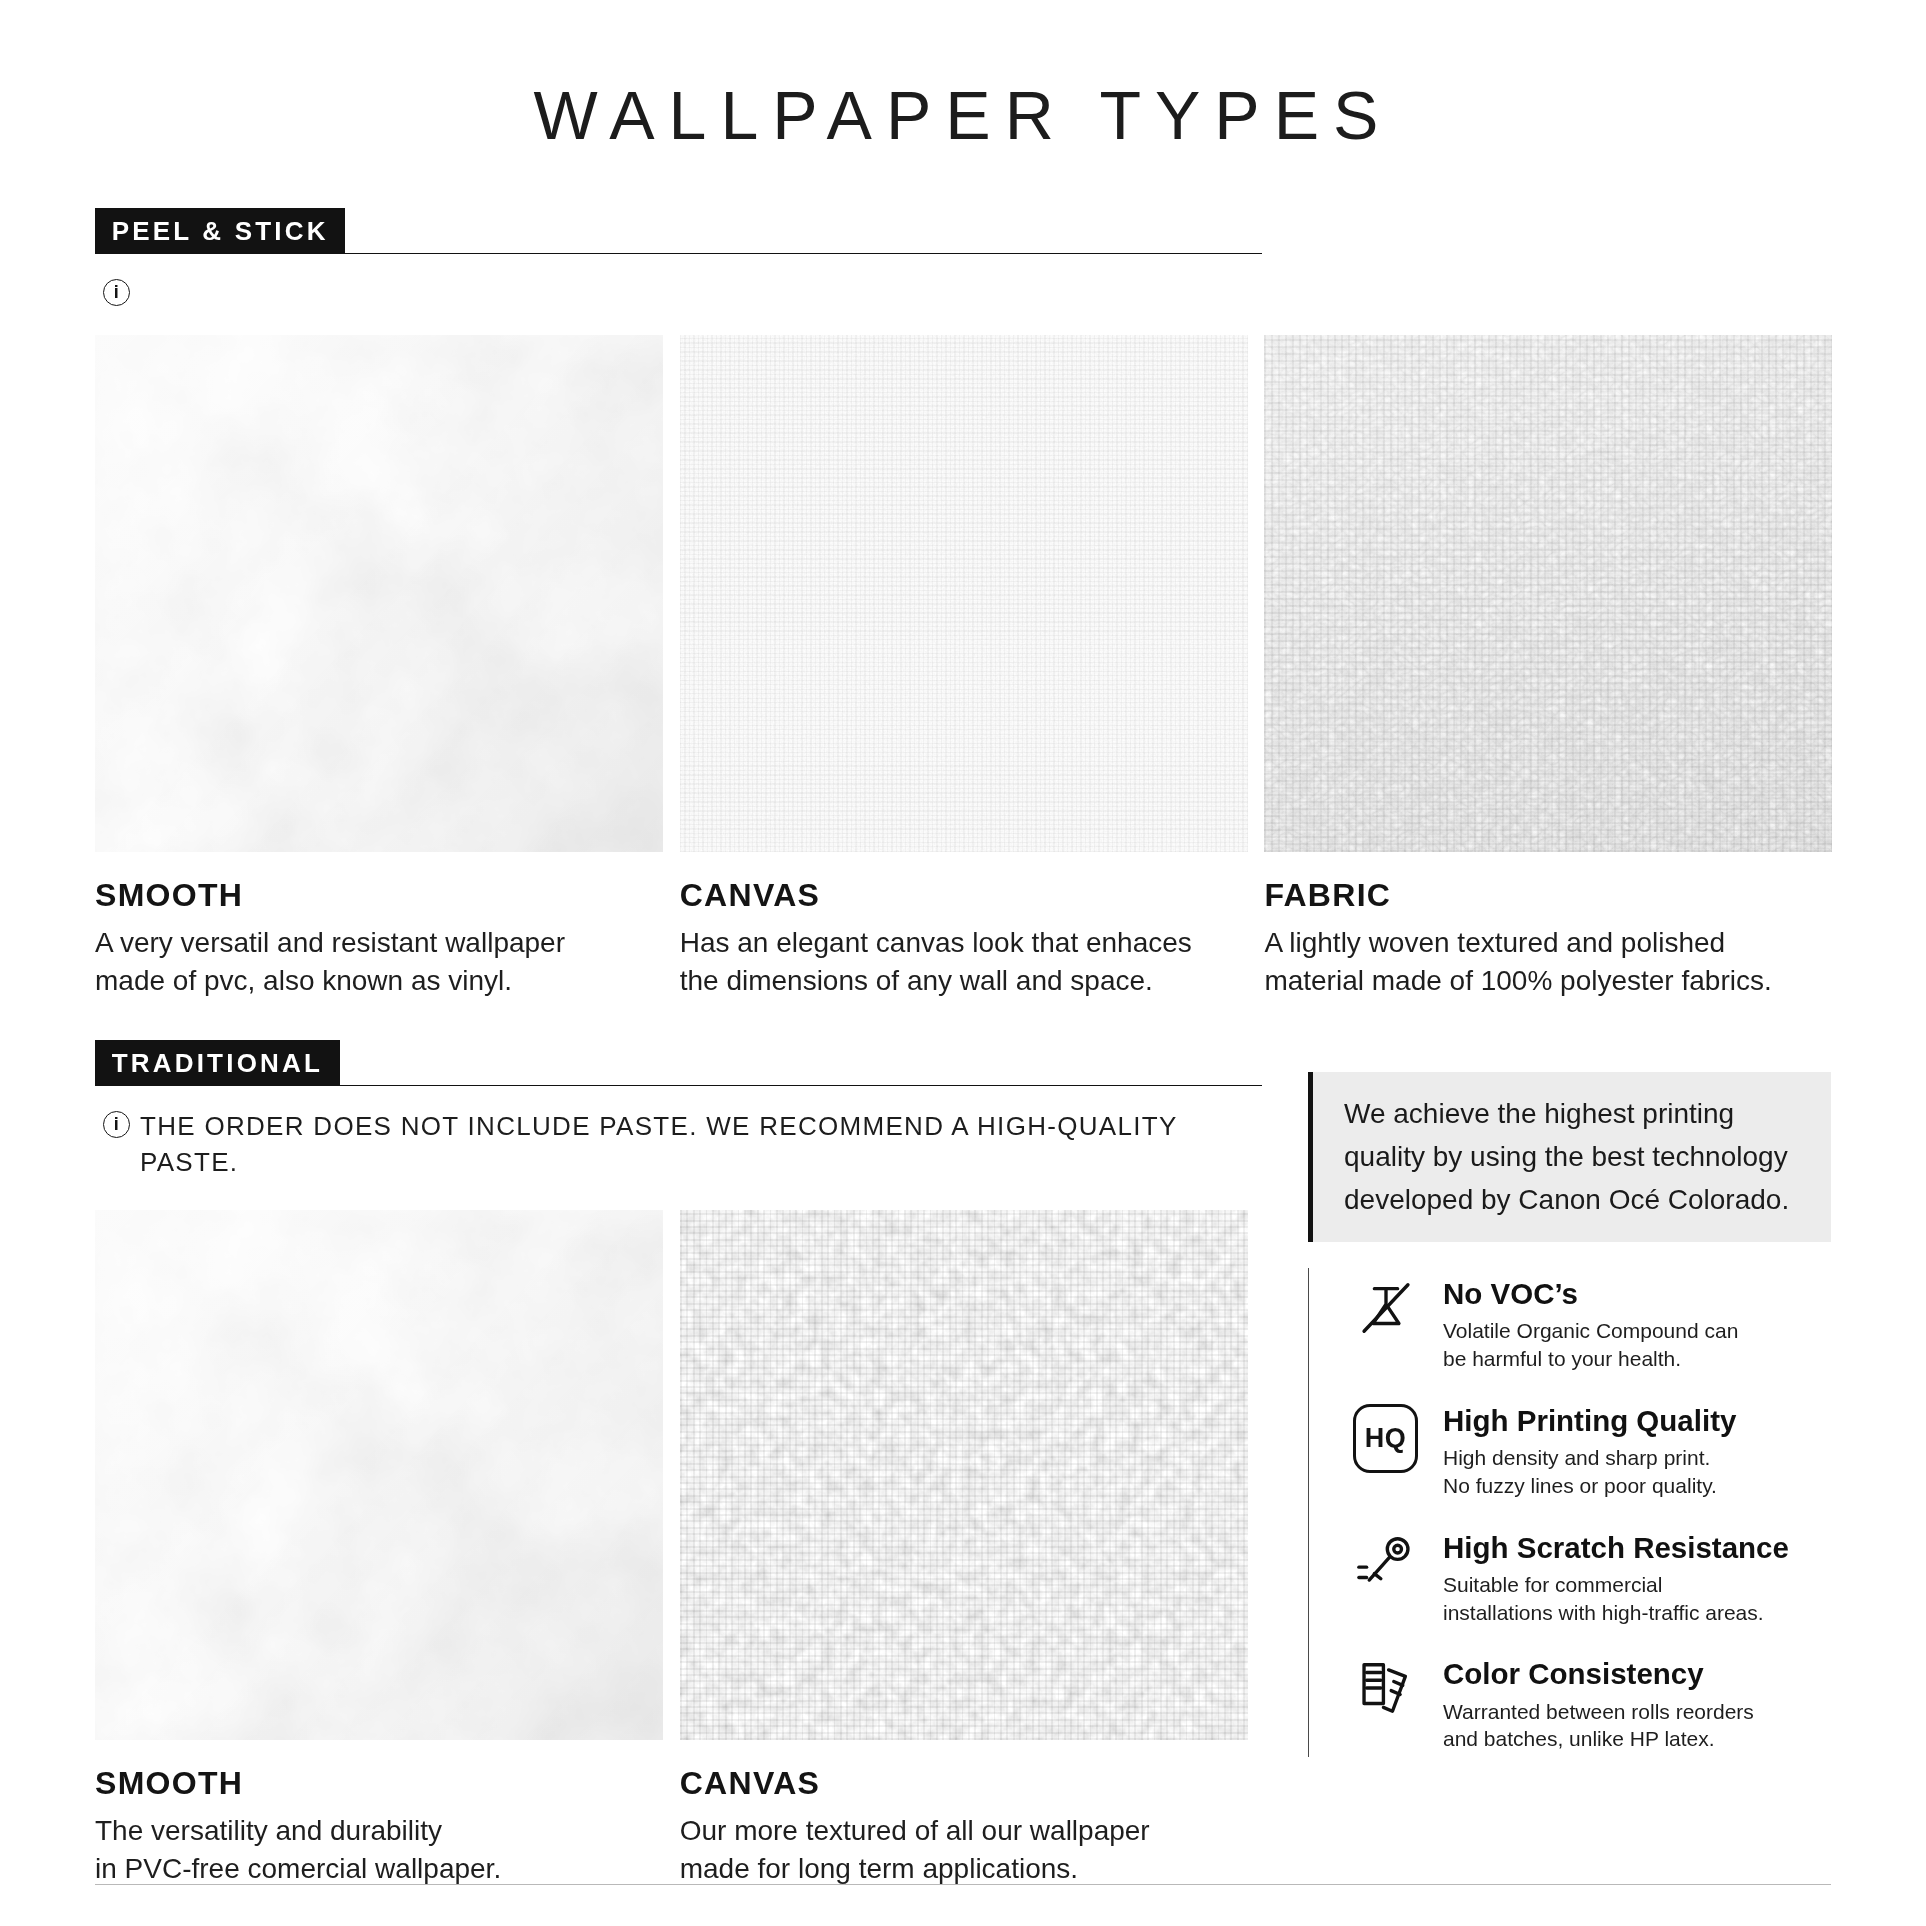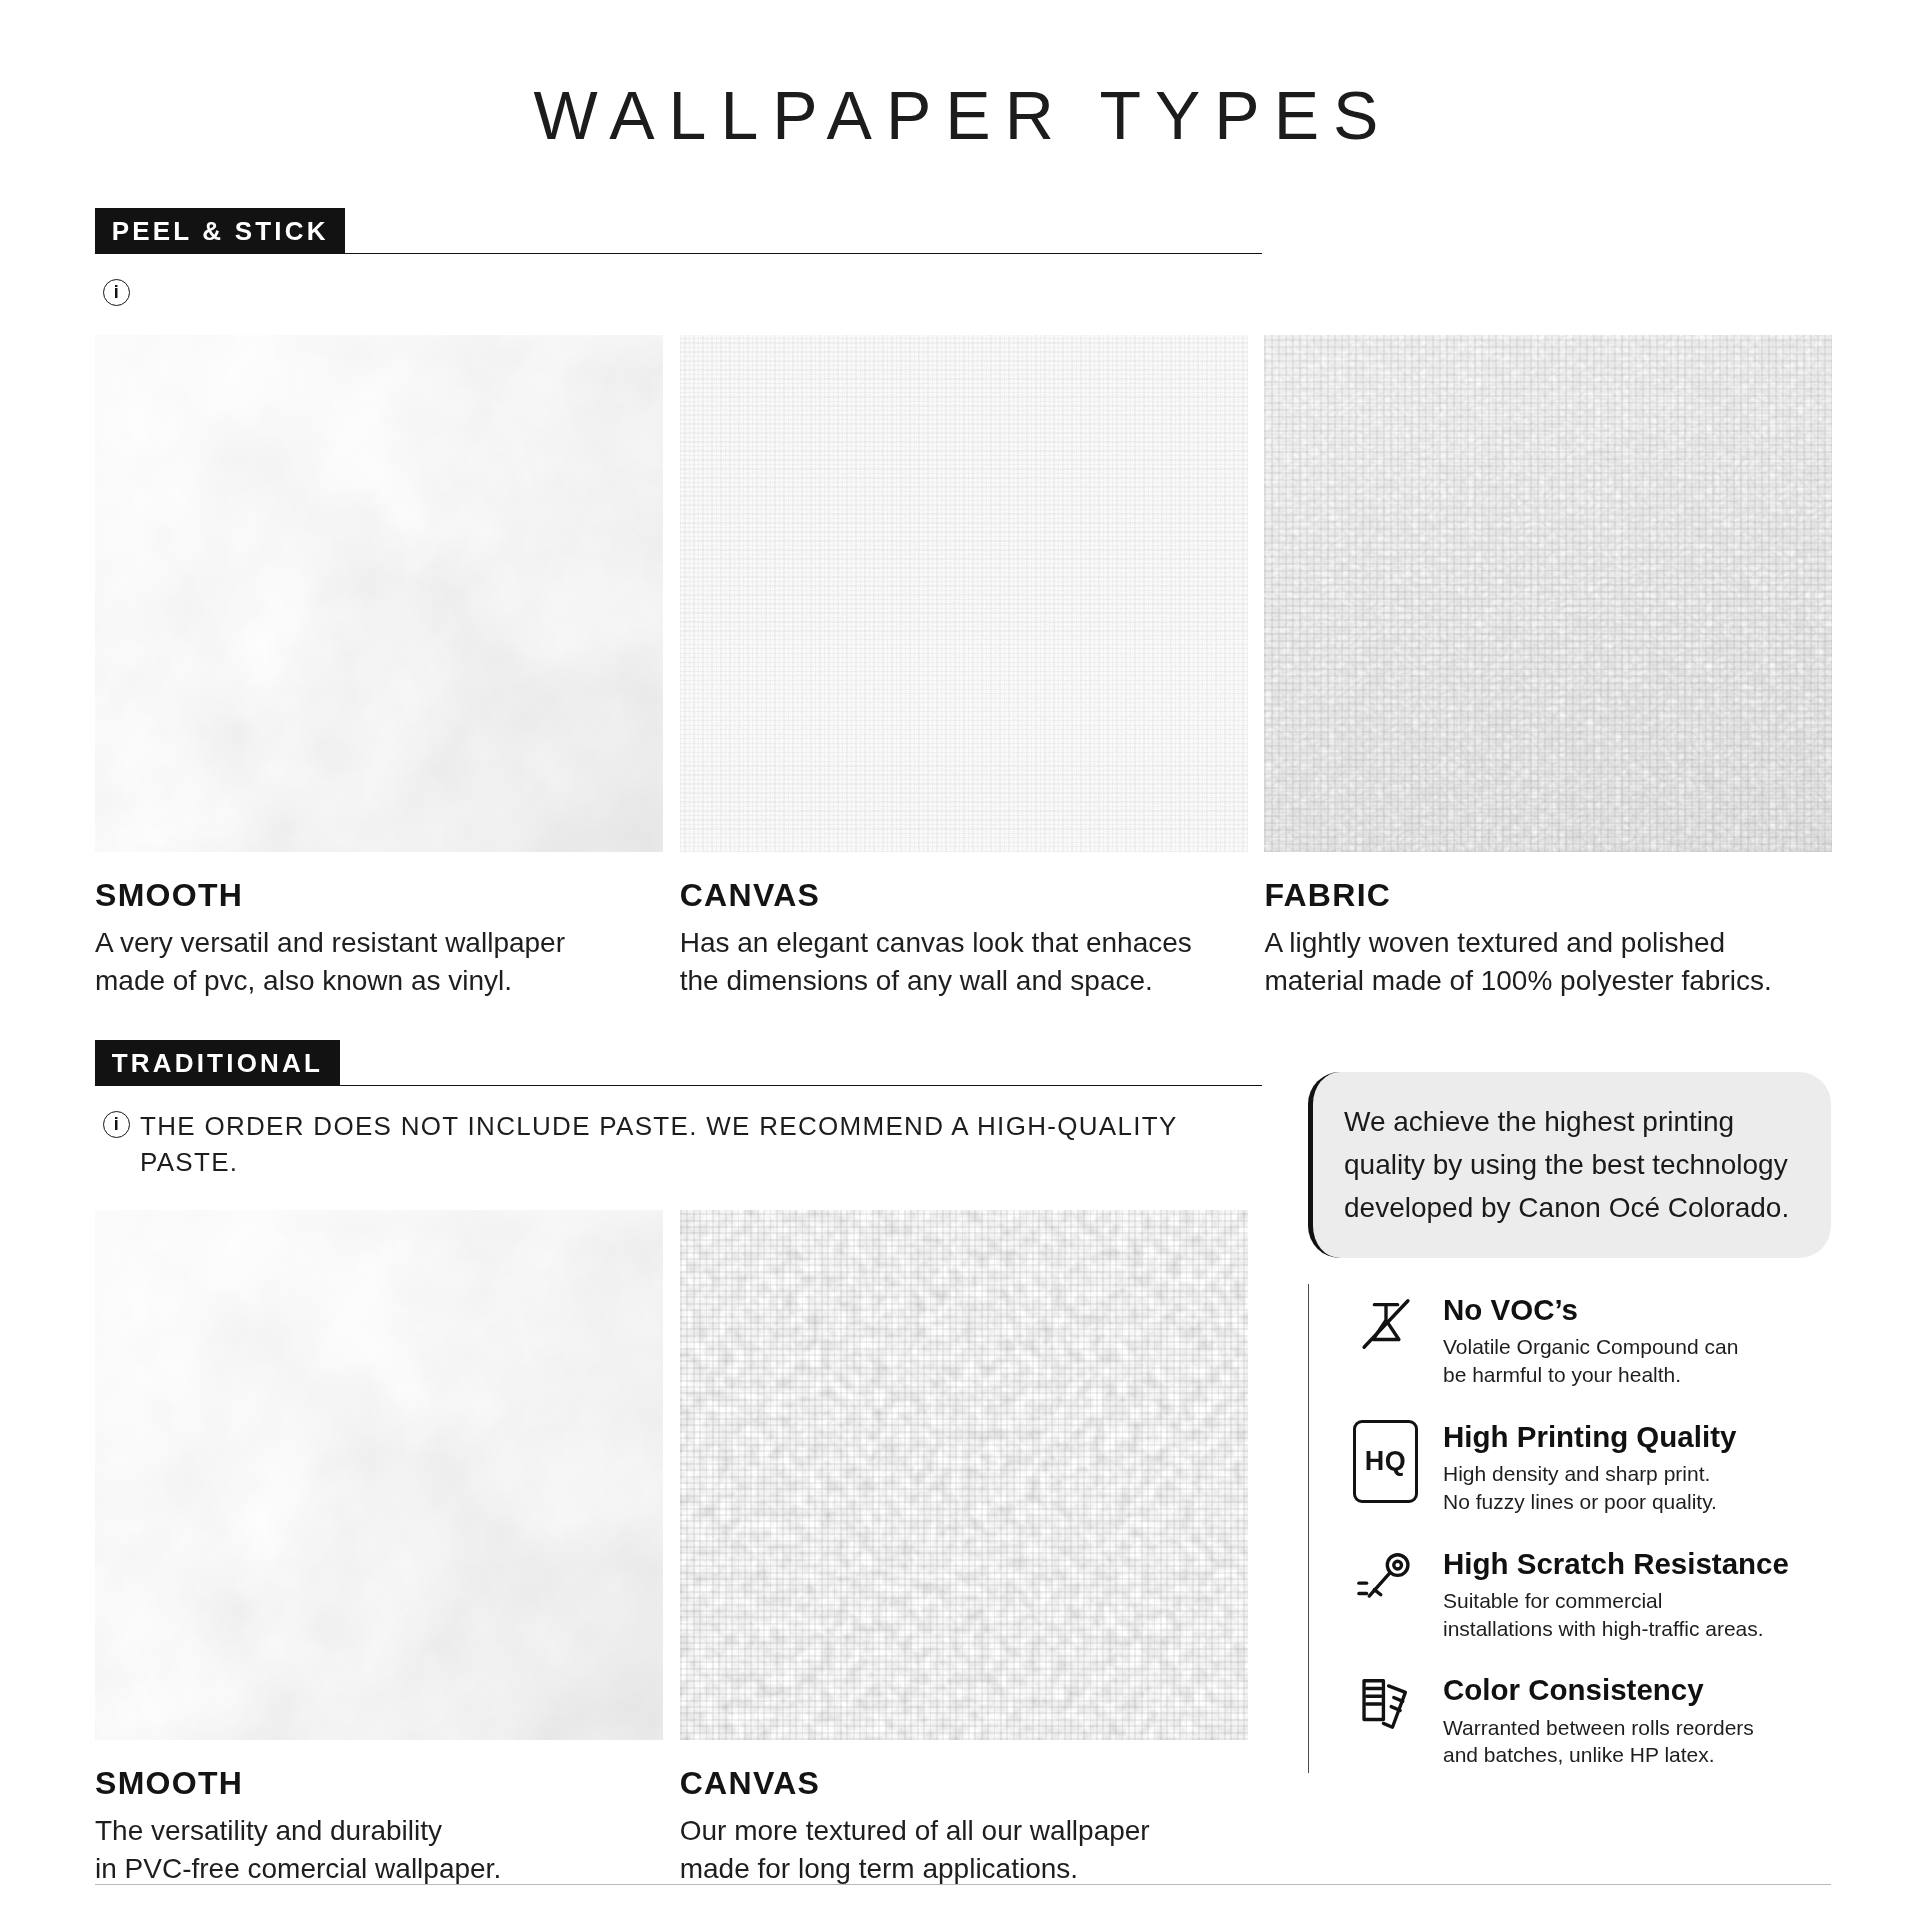--- a/index.html
+++ b/index.html
@@ -91,39 +91,38 @@
   }
 
   
   .bottom { display: flex; margin-top: 40px; align-items: flex-start; }
   .bottom-left { width: 1167px; flex: 0 0 auto; }
   .bottom-right { flex: 1; margin-left: 46px; padding-top: 32px; }
 
   .quality-box {
     background: #ececec;
     border-left: 5.8px solid #121212;
-    padding: 28px 31px;
+    padding: 20px 31px;
     font-size: 28px; line-height: 1.55; white-space: pre-line;
     color: #1a1a1a;
-    border-radius: 32px;
   }
 
   .features {
     margin-top: 26px;
     border-left: 1.3px solid #4a4a4a;
     padding: 9px 0 3.9px 41px;
   }
   .feature { display: flex; gap: 22px; margin-bottom: 31px; }
   .feature:last-child { margin-bottom: 0; }
   .f-icon { flex: 0 0 71px; display: flex; justify-content: center; align-items: flex-start; }
   .f-icon svg { width: 62px; height: 62px; }
   .hq-box {
-    border: 3.2px solid #121212; border-radius: 9px;
+    border: 3.2px solid #121212; border-radius: 17px;
     font-size: 27px; font-weight: bold; letter-spacing: 0.6px;
-    padding: 25px 9px; line-height: 1;
+    padding: 18px 9px; line-height: 1;
   }
   .f-title { font-size: 29.5px; font-weight: bold; margin-bottom: 6.4px; color: #111; }
   .f-desc { font-size: 21px; line-height: 1.32; white-space: pre-line; color: #1e1e1e; }
 
   
   .bottom-rule {
     position: absolute; left: 95px; right: 95px; bottom: 41px;
     border-top: 1.3px solid #b9b9b9;
   }
 

